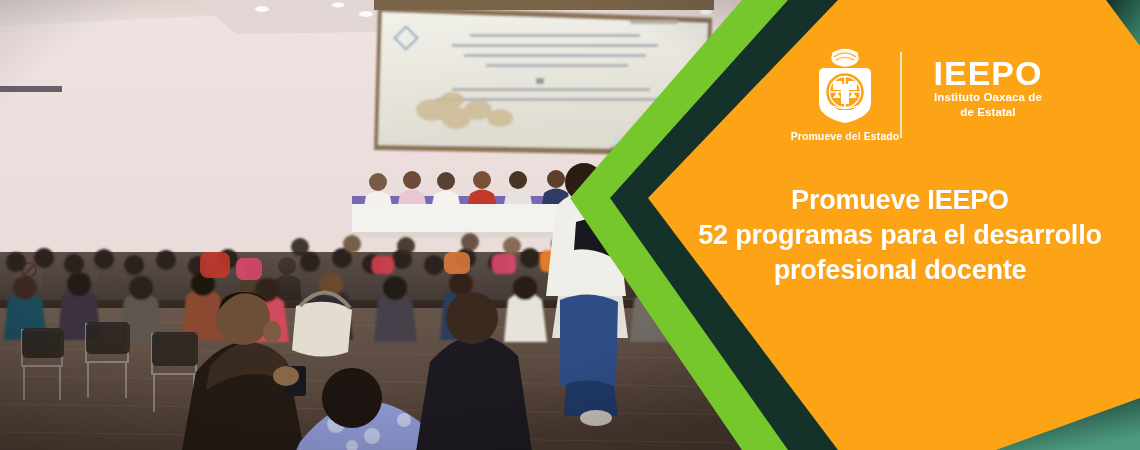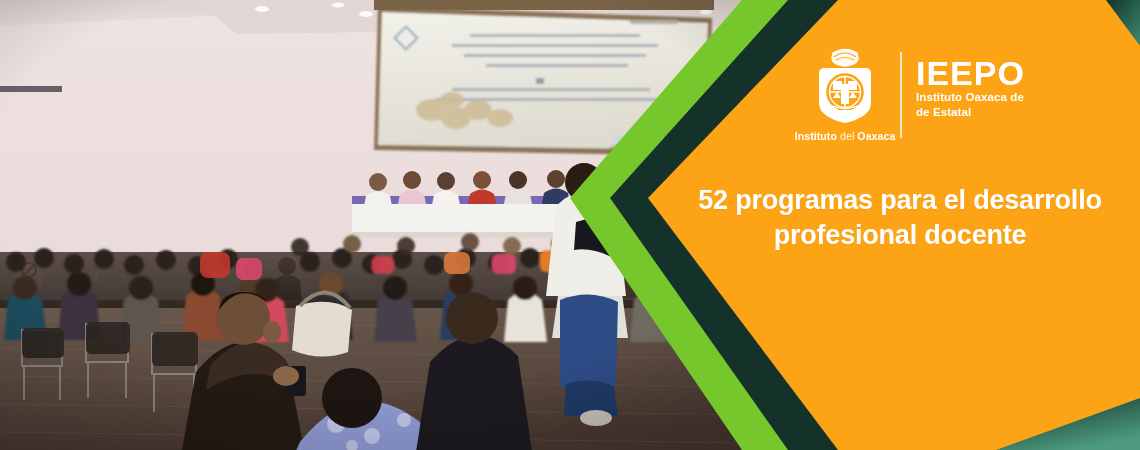--- a/index.html
+++ b/index.html
@@ -54,32 +54,33 @@
   }
   #crest-svg { width: 74px; height: 80px; display: block; }
   #gob-label {
     margin-top: 2px;
     font-size: 10.5px;
     font-weight: bold;
     color: #ffffff;
     letter-spacing: 0.1px;
     white-space: nowrap;
   }
-  #gob-label .light { font-weight: normal; opacity: .88; margin-top: 20px; }
+  #gob-label .light { font-weight: bold; opacity: .88; margin-top: 20px; }
 
   #divider {
     width: 2px;
     height: 86px;
     background: rgba(255,255,255,.72);
     margin: 4px 14px 0 0;
     flex: 0 0 auto;
   }
 
   #ieepo-block {
     padding-top: 8px;
+    text-align: center;
     flex: 1 1 auto;
   }
   #ieepo-acronym {
     font-size: 34px;
     font-weight: bold;
     color: #ffffff;
     letter-spacing: 1px;
     line-height: 1;
   }
   .ieepo-sub {
@@ -467,33 +468,34 @@
           <rect x="40" y="33" width="9" height="9" fill="#ffffff" stroke="none"></rect>
           <rect x="33" y="36" width="8" height="20" fill="#ffffff" stroke="none"></rect>
           <path d="M25 50 l4 -6 l4 6 z" fill="#ffffff" stroke="none"></path>
           <path d="M41 50 l4 -6 l4 6 z" fill="#ffffff" stroke="none"></path>
 
           <rect x="22" y="62" width="30" height="4" rx="2" fill="#ffffff" stroke="none"></rect>
           <path d="M20 56 q17 9 34 0" stroke="#ffffff" stroke-width="1.4" fill="none"></path>
         </g>
       </svg>
       <div id="gob-label">
-        <span>Instituto</span>
+        <span>Promueve</span>
         <span class="light">del</span>
-        <span>Oaxaca</span>
+        <span>Estado</span>
       </div>
     </div>
 
     <div id="divider"></div>
 
     <div id="ieepo-block">
       <div id="ieepo-acronym">IEEPO</div>
       <div class="ieepo-sub">Instituto Oaxaca de</div>
       <div class="ieepo-sub">de Estatal</div>
     </div>
   </div>
 
   <div id="headline">
+    <span class="ln">Promueve IEEPO</span>
     <span class="ln">52 programas para el desarrollo</span>
     <span class="ln">profesional docente</span>
   </div>
 
 </div>
 
 </body></html>

